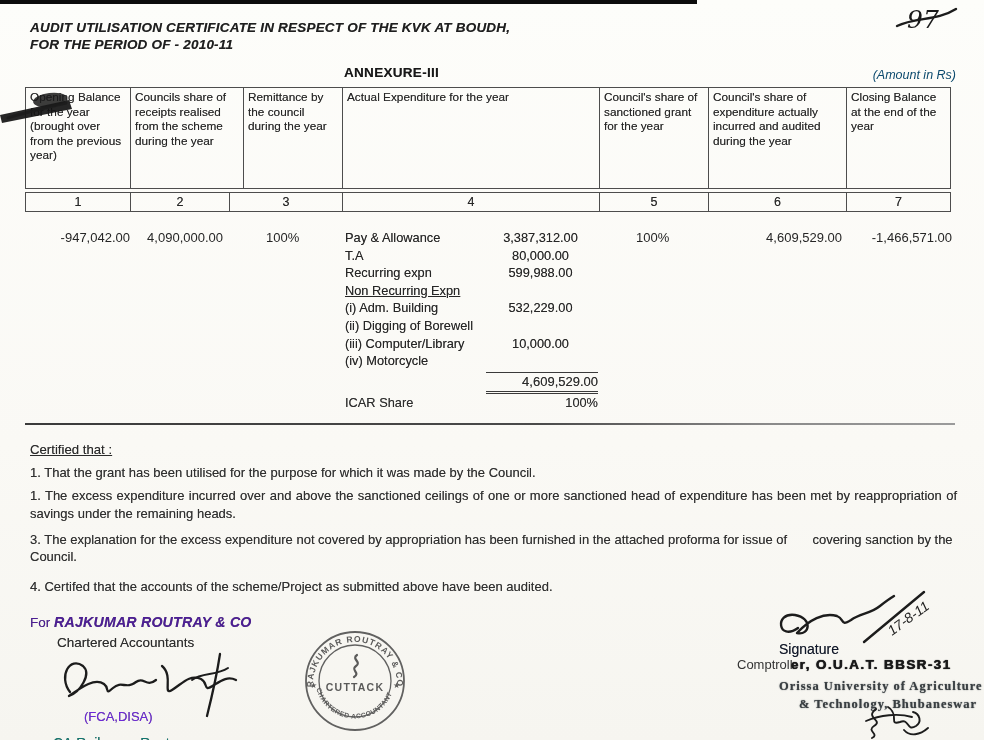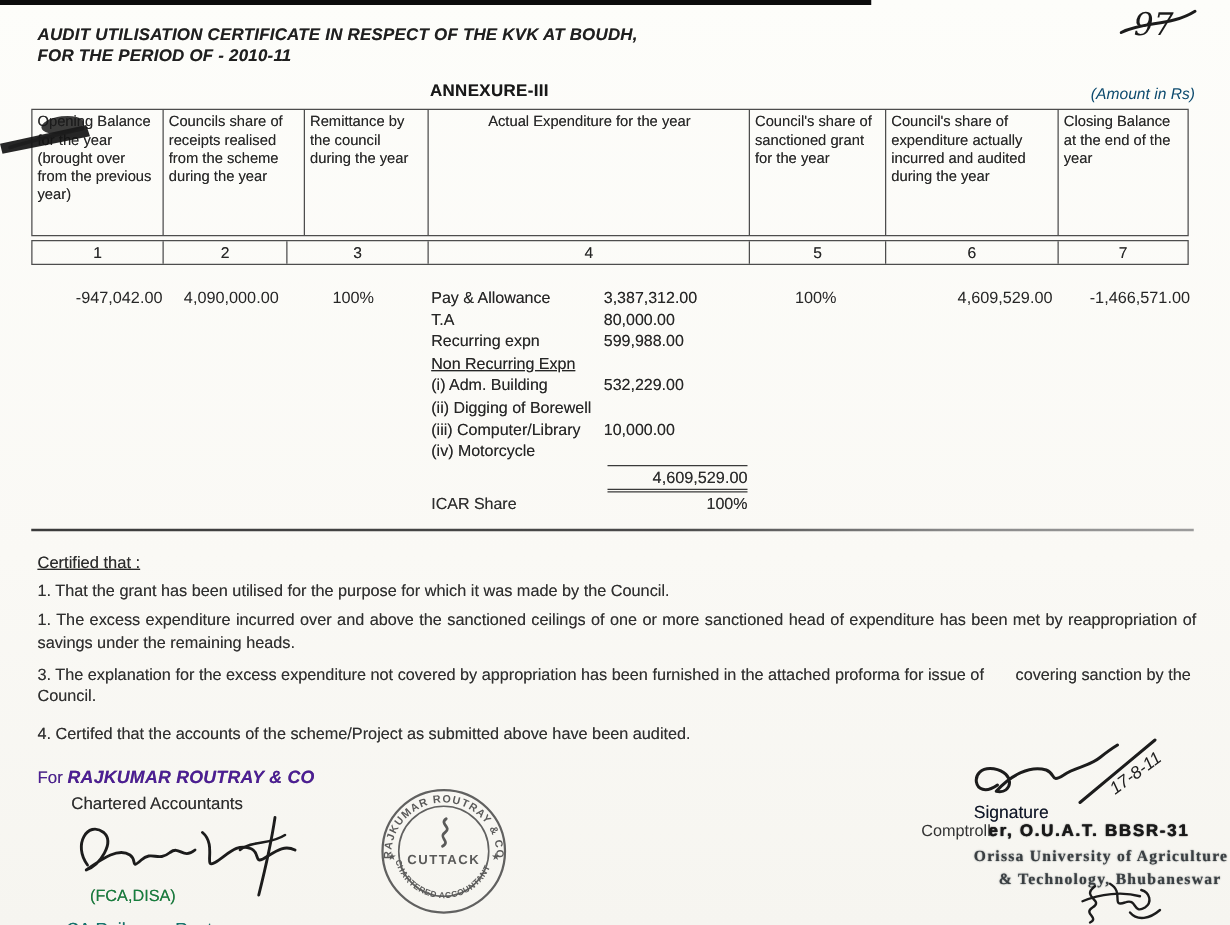--- a/index.html
+++ b/index.html
@@ -21,30 +21,30 @@
 
   .annexure { left:344px; top:65px; font-size:13.5px; font-weight:bold; letter-spacing:.3px; color:#181818; }
   .amount-note { right:28px; top:68px; font-size:12.5px; font-style:italic; color:#0c4a6e; }
 
   
   .thead, .tnums { left:25px; display:flex; border:1px solid #4d4d4d; }
   .thead { top:87px; height:102px; }
   .tnums { top:192px; height:20px; }
   .cell { border-right:1px solid #4d4d4d; padding:2px 3px 0 4px; font-size:11.8px; line-height:14.6px; color:#272727; }
   .cell:last-child { border-right:none; }
-  .c1{width:105px} .c2{width:99px} .c3{width:113px} .c4{width:257px; text-align:center;} .c5{width:109px} .c6{width:138px} .c7{width:103px}
+  .c1{width:105px} .c2{width:99px} .c3{width:113px} .c4{width:257px; text-align:left;} .c5{width:109px} .c6{width:138px} .c7{width:103px}
   .ncell { text-align:center; font-size:12.5px; line-height:18px; padding:0; }
 
   
   .val { font-size:13px; color:#262626; white-space:nowrap; }
   .r   { text-align:right; }
 
   .exp { left:345px; top:229px; width:253px; }
   .exp-row { display:flex; justify-content:space-between; font-size:12.8px; line-height:17.6px; color:#262626; }
-  .exp-row .amt { width:115px; text-align:left; white-space:nowrap; }
+  .exp-row .amt { width:115px; text-align:center; white-space:nowrap; }
   .u { text-decoration:underline; }
   .exp-total { display:flex; justify-content:flex-end; margin-top:2px; }
   .exp-total .amt { width:112px; text-align:right; font-size:13px; border-top:1.5px solid #3a3a3a; border-bottom:3px double #3a3a3a; padding:1px 0 2px; }
   .exp-icar { display:flex; justify-content:space-between; margin-top:1px; font-size:12.8px; color:#2e2e2e; }
   .exp-icar .amt { width:112px; text-align:right; }
 
   
   .divider { left:25px; top:423px; width:930px; height:2px;
     background:linear-gradient(90deg,#3b3b3b 0%,#4a4a4a 55%,#8a8a8a 80%,#9b9b9b 100%); }
 
@@ -53,21 +53,21 @@
   .cert h3 { font-size:13.2px; font-weight:normal; text-decoration:underline; margin-bottom:6px; color:#2a2a2a;}
   .cert p { margin-bottom:6px; }
   .cert p.justify { text-align:justify; margin-bottom:9px; }
   .cert p.prewrap { white-space:pre-wrap; margin-bottom:13px; }
 
   
   .for-line { left:30px; top:614px; font-size:13.5px; color:#4c1d95; }
   .for-line b { font-size:14.2px; font-style:italic; letter-spacing:.2px; }
   .role { left:57px; top:635px; font-size:13.5px; color:#2d2d2d; }
   .ca-name { left:53px; top:691px; font-size:14px; color:#0f766e;margin-top:44px; }
-  .ca-qual { left:72px; top:709px; font-size:13px; color:#15803d; }
+  .ca-qual { left:84px; top:709px; font-size:13px; color:#6d28d9; }
 
   
   .sig-label { left:779px; top:641px; font-size:14px; color:#0f172a; }
   .comptroller { left:737px; top:657px; font-size:13px; color:#333; white-space:nowrap; }
   .comptroller b { font-size:13.5px; color:#191919; letter-spacing:1.4px; text-shadow:0 0 1.1px #222, .5px 0 0 #333; margin-left:-2px; }
   .org1 { left:779px; top:676px; }
   .org2 { left:799px; top:694px; }
   .orgline { font-family:"Liberation Serif", serif; font-weight:bold; font-size:12.5px; color:#3a3f42; letter-spacing:1px; text-shadow:0 0 1.2px rgba(40,50,55,.8); white-space:nowrap; transform:skewX(-3deg); }
 
   svg { display:block; }

